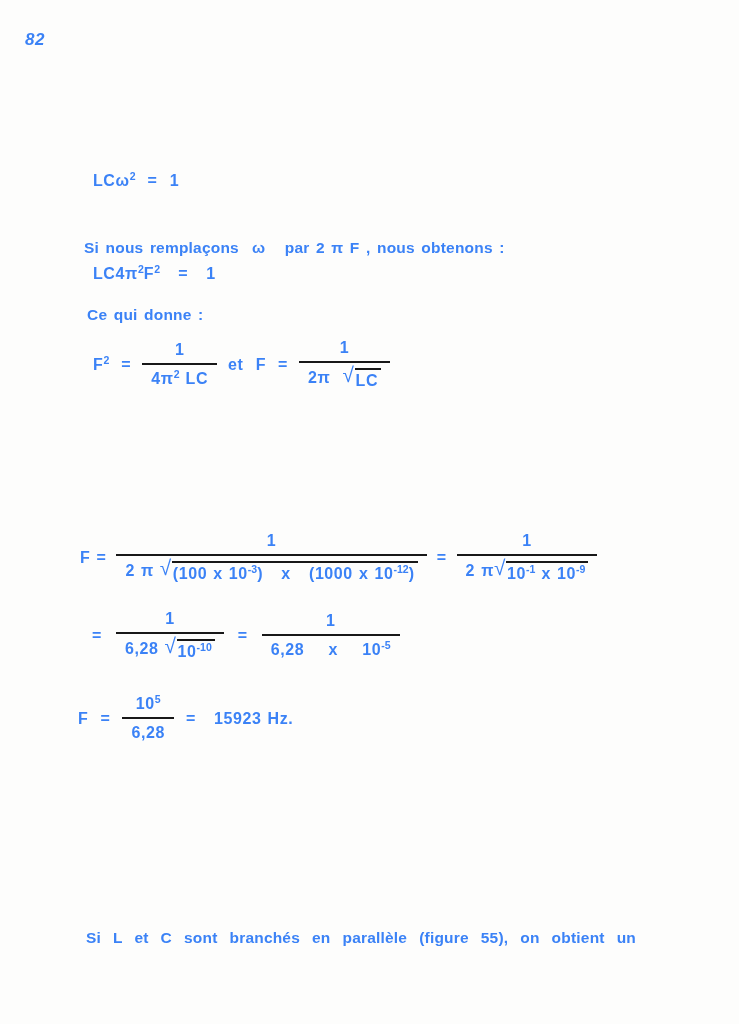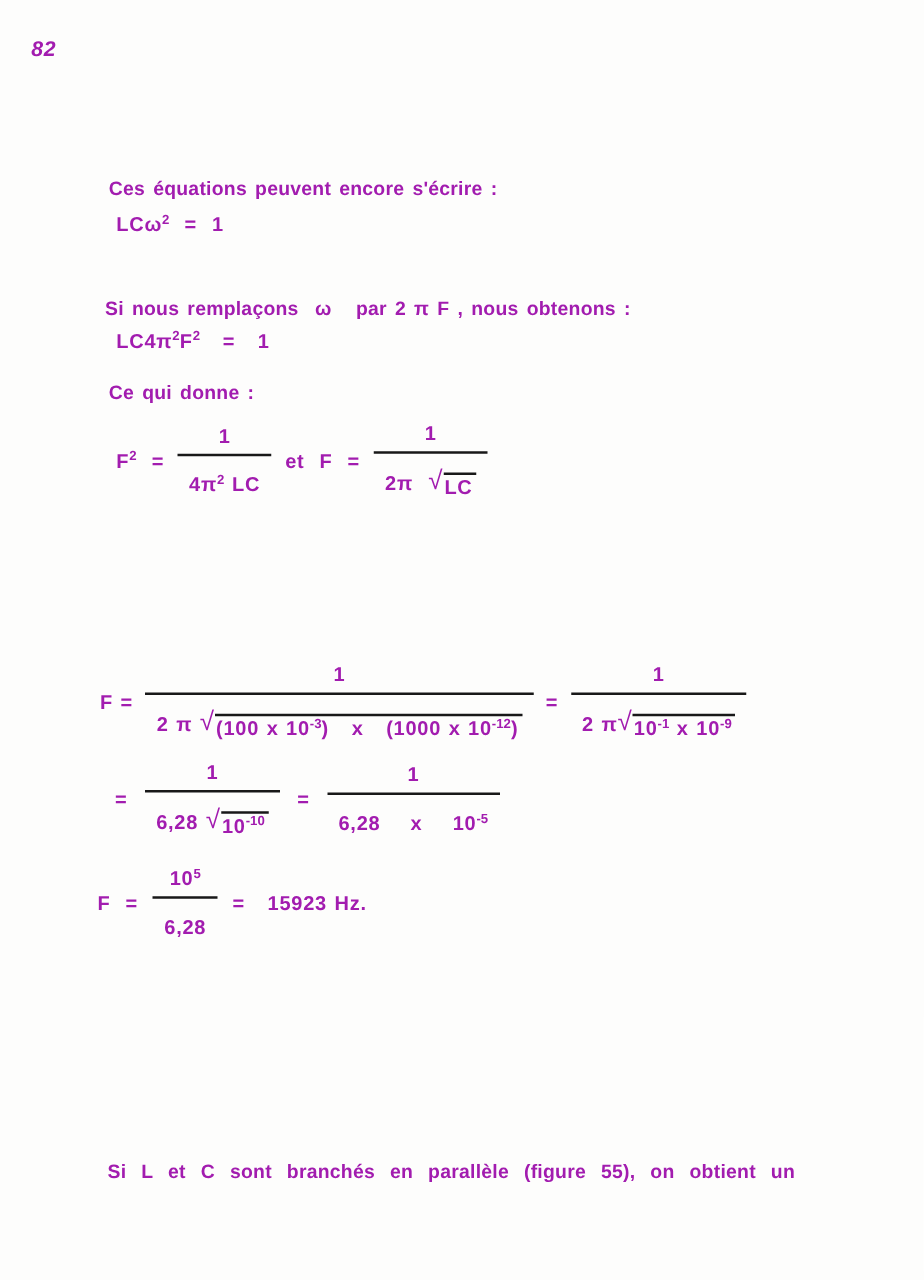--- a/index.html
+++ b/index.html
@@ -3,50 +3,49 @@
 <meta charset="utf-8">
 <style>
   * { margin:0; padding:0; box-sizing:border-box; }
   html,body { background:#ffffff; }
   .page {
     position:relative;
     width:739px; height:1024px;
     background:#fdfdfc;
     font-family:"Liberation Sans", sans-serif;
     font-weight:700;
-    color:#a21caf;
+    color:#3b82f6;
     overflow:hidden;
   }
   .abs { position:absolute; }
   .pre { white-space:pre-wrap; }
   .txt { font-size:15.5px; line-height:23px; letter-spacing:0.2px; word-spacing:2px; }
   .just { text-align:justify; text-align-last:justify; }
   .indent { text-indent:62px; }
   .eq { font-size:16px; line-height:1.25; letter-spacing:0.6px; word-spacing:1px; }
   .eqrow { display:flex; align-items:center; }
   .m { white-space:pre-wrap; }
   .frac { display:inline-flex; flex-direction:column; align-items:stretch; text-align:center; }
   .frac .num { padding:0 9px 3px; white-space:pre-wrap; }
-  .frac .den { border-top:2px solid #181818; padding:14px 9px 0; white-space:pre-wrap; }
+  .frac .den { border-top:2px solid #181818; padding:4px 9px 0; white-space:pre-wrap; }
   sup { font-size:66%; font-weight:700; vertical-align:baseline; position:relative; top:-0.55em; letter-spacing:0; }
   .sq { display:inline-flex; align-items:flex-start; }
   .rd { font-size:1.3em; line-height:0.9; font-weight:400; transform:translateY(-1px); }
   .vl { border-top:2px solid #181818; margin-top:1px; padding:1px 3px 0 1px; }
   .hdr-num { font-size:17px; font-style:italic; letter-spacing:0.5px; }
   .hdr-title { font-size:16.5px; font-style:italic; letter-spacing:1.4px; }
   .heading { font-size:16px; letter-spacing:2.2px; text-align:center; }
 </style>
 </head>
 <body>
 
 <div class="page">
 
   <span class="abs hdr-num" style="left:25px; top:30px;">82</span>
 
-  <p class="abs txt pre" style="left:87px; top:140px;">Ces équations peuvent encore s'écrire :</p>
 
   <p class="abs eq m" style="left:93px; top:171px;">LCω<sup>2</sup>  =  1</p>
 
   <p class="abs txt pre" style="left:84px; top:236px;">Si nous remplaçons  ω   par 2 π F , nous obtenons :</p>
 
   <p class="abs eq m" style="left:93px; top:264px;">LC4π<sup>2</sup>F<sup>2</sup>   =   1</p>
 
   <p class="abs txt pre" style="left:87px; top:303px;">Ce qui donne :</p>
 
   <div class="abs eqrow eq" style="left:93px; top:338px; column-gap:11px;">

